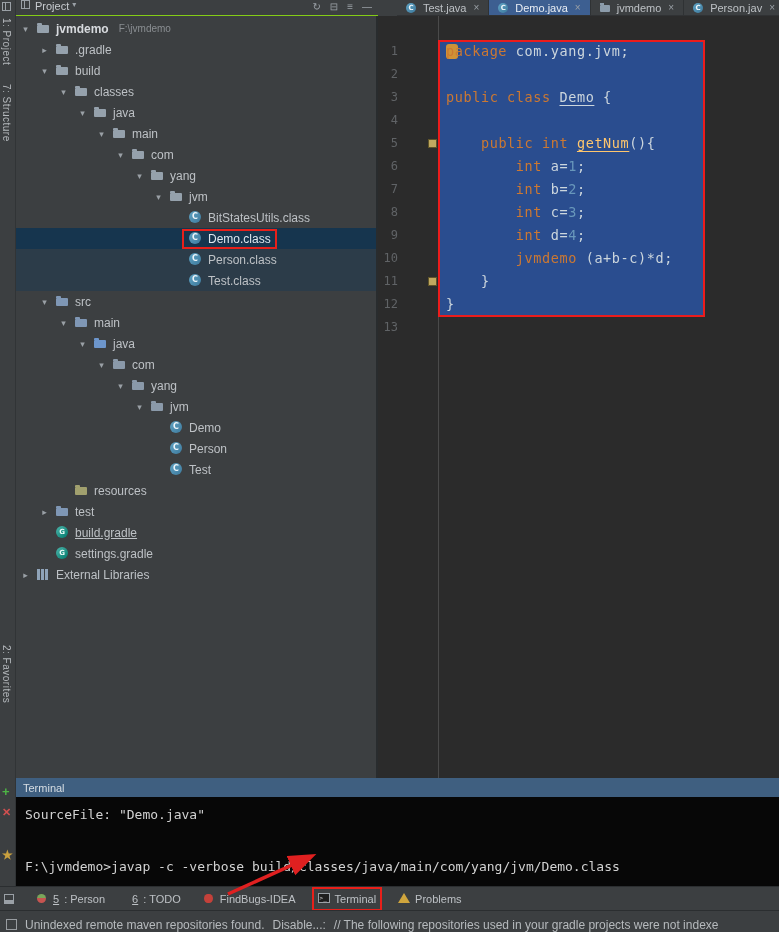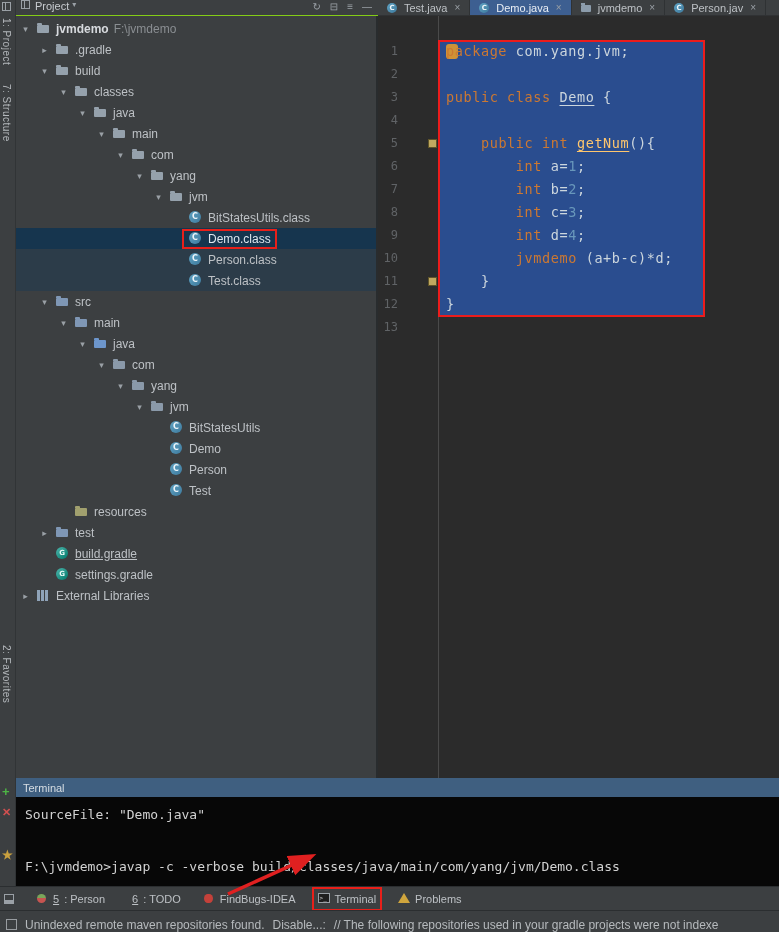--- a/index.html
+++ b/index.html
@@ -18,21 +18,21 @@
   .project-header{position:absolute;left:15px;top:0;width:363px;height:16px;background:#3c3f41;
       border-bottom:1px solid #84cc16;display:flex;align-items:flex-start;padding:0 6px;box-sizing:border-box;z-index:4}
   .ph-win-ic{width:9px;height:9px;border:1px solid #9aa0a6;box-sizing:border-box;margin-right:5px;position:relative}
   .ph-win-ic::before{content:"";position:absolute;left:2px;top:0;width:1px;height:7px;background:#9aa0a6}
   .ph-title{font-size:11px;color:#c8ccd0}
   .ph-caret{font-size:8px;color:#9aa0a6;margin-left:3px}
   .ph-actions{margin-left:auto;display:flex;gap:9px}
   .ph-ic{font-size:10px;color:#9aa0a6;line-height:14px}
 
   
-  .tabbar{position:absolute;left:378px;top:0;right:0;height:16px;background:#3c3f41;display:flex;
+  .tabbar{position:absolute;left:397px;top:0;right:0;height:16px;background:#3c3f41;display:flex;
       border-bottom:1px solid #303234;box-sizing:border-box;overflow:hidden;z-index:4}
   .tab{display:flex;align-items:center;flex:none;padding:0 9px;gap:5px;font-size:11px;color:#bdc1c5;
       border-right:1px solid #2f3234;height:100%;box-sizing:border-box}
   .tab.active{background:#3d5f91;color:#e9eef4}
   .tclose{color:#9aa0a6;font-size:10px;margin-left:2px}
   .tab-ic{display:inline-block;position:relative;width:12px;height:12px;flex:none}
   .tab-ic-class::before{content:"";position:absolute;left:0;top:1px;width:10px;height:10px;border-radius:50%;
       background:linear-gradient(135deg,#5fa3c4,#3e7a9d)}
   .tab-ic-class::after{content:"C";position:absolute;left:0;top:1px;width:10px;height:10px;line-height:10px;
       text-align:center;font-size:7px;font-weight:bold;color:#eef6fa;font-family:"DejaVu Sans",sans-serif}
@@ -43,21 +43,21 @@
   .tree{position:absolute;left:15px;top:16px;width:363px;height:762px;background:#3c3f41;
       border-right:2px solid #292c2e;box-sizing:border-box;overflow:hidden;padding-top:2px;z-index:3}
   .trow{height:21px;display:flex;align-items:center;font-size:12px;color:#bdc1c5;white-space:nowrap}
   .trow.sel{background:#16354e}
   .trow.tint{background:#2c3c49}
   .arrow{width:13px;flex:none;font-size:9px;color:#9aa0a6;text-align:center}
   .nodebox{display:flex;align-items:center;gap:5px;padding:1px 4px}
   .nodebox.annot{outline:2px solid #e8201a}
   .tlabel.bold{font-weight:bold;color:#d7dade}
   .trow.sel .tlabel{color:#dde7ef}
-  .thint{color:#8a8e92;font-size:12px;}
+  .thint{color:#8a8e92;font-size:10px;margin-left:5px}
 
   .ic{display:inline-block;position:relative;width:15px;height:13px;flex:none}
   .ic-folder::before,.ic-folder-src::before,.ic-package::before,.ic-folder-resources::before,.ic-folder-root::before{
       content:"";position:absolute;left:1px;top:3px;width:12px;height:8px;border-radius:1px;background:#95a1ac}
   .ic-folder::after,.ic-folder-src::after,.ic-package::after,.ic-folder-resources::after,.ic-folder-root::after{
       content:"";position:absolute;left:1px;top:1px;width:5px;height:2px;border-radius:1px 1px 0 0;background:#95a1ac}
   .ic-folder-src::before,.ic-folder-src::after{background:#7f97b5}
   .ic-folder-root::before,.ic-folder-root::after{background:#6d96cc}
   .ic-package::before,.ic-package::after{background:#8a99a9}
   .ic-folder-resources::before,.ic-folder-resources::after{background:#a1a06e}
@@ -305,27 +305,20 @@
         <span class="nodebox">
           <span class="ic ic-package"></span>
           <span class="tlabel">yang</span>
         </span>
       </div>
       <div class="trow" style="padding-left: 118px;">
         <span class="arrow">▾</span>
         <span class="nodebox">
           <span class="ic ic-package"></span>
           <span class="tlabel">jvm</span>
-        </span>
-      </div>
-      <div class="trow" style="padding-left: 137px;">
-        <span class="arrow"></span>
-        <span class="nodebox">
-          <span class="ic ic-class"></span>
-          <span class="tlabel">BitStatesUtils</span>
         </span>
       </div>
       <div class="trow" style="padding-left: 137px;">
         <span class="arrow"></span>
         <span class="nodebox">
           <span class="ic ic-class"></span>
           <span class="tlabel">Demo</span>
         </span>
       </div>
       <div class="trow" style="padding-left: 137px;">

